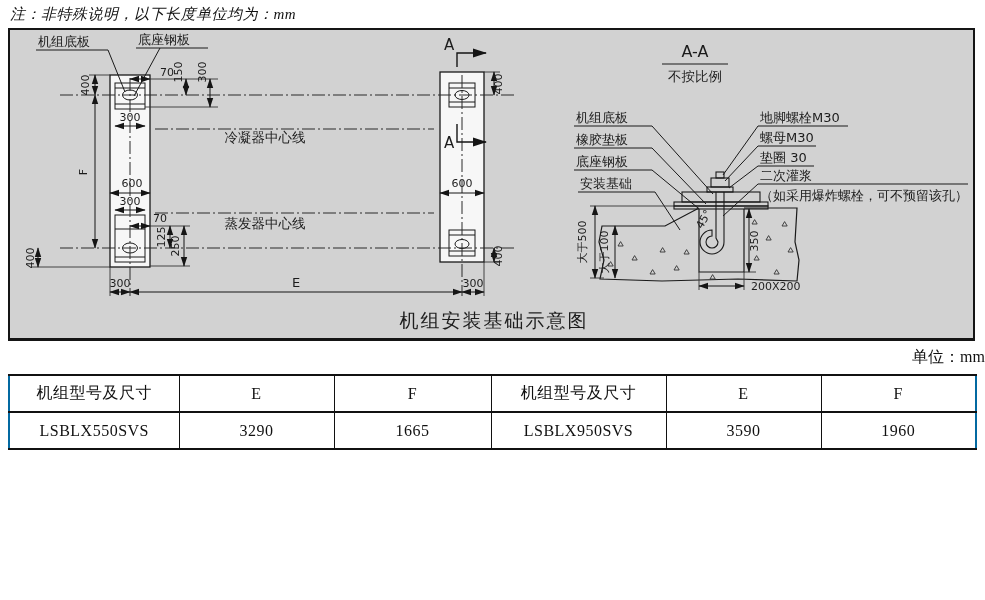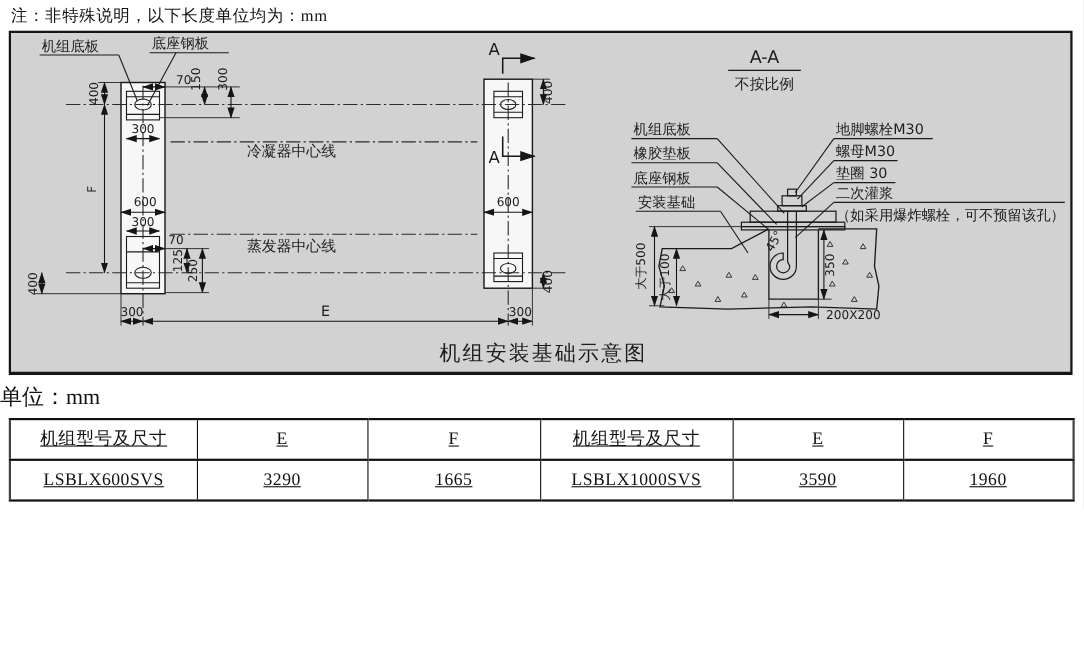--- a/index.html
+++ b/index.html
@@ -1,30 +1,30 @@
 <!DOCTYPE html>
 <html><head>
 <meta charset="utf-8">
 <style>
   html,body{margin:0;padding:0;background:#fff;}
   body{width:985px;height:600px;font-family:"Liberation Serif","DejaVu Sans",serif;color:#111;overflow:hidden;}
-  .note{padding:5px 0 4px 10px;font-size:15px;letter-spacing:.5px;}
+  .note{padding:5px 0 4px 10px;font-size:15px;letter-spacing:.5px;font-style:italic;}
   .diagram-box{position:relative;margin-left:8px;width:963px;height:308px;background:#d2d2d2;border:2px solid #151515;border-bottom-width:3px;}
   .diagram-box svg{display:block;}
   svg text{font-family:"DejaVu Sans","Liberation Sans",sans-serif;fill:#1c1c1c;}
   .t13{font-size:13px;}
   .t14{font-size:13.5px;}
   .t15{font-size:15px;}
   .t16{font-size:16px;}
   .d{font-size:11px;}
   .cap{font-size:19px;letter-spacing:2px;}
-  .unit-line{padding:6px 16px 4px 0;font-size:20px;}
+  .unit-line{text-align:right;padding:6px 0 4px 0;font-size:16px;}
   table.spec{border-collapse:collapse;margin:2px 0 0 8px;width:969px;table-layout:fixed;}
   table.spec th,table.spec td{border-left:1px solid #111;border-right:1px solid #111;border-top:2px solid #111;border-bottom:2px solid #111;height:35px;text-align:center;vertical-align:middle;font-size:16px;font-weight:normal;padding:0;letter-spacing:.5px;}
-  table.spec{border:2px solid #404040;text-decoration:underline;}
+  table.spec{border:2px solid #0369a1;}
 </style>
 </head>
 <body>
 
 <div class="note">注：非特殊说明，以下长度单位均为：mm</div>
 
 <div class="diagram-box">
 <svg width="963" height="308" viewBox="0 0 963 308">
   <defs>
     <marker id="ar" viewBox="0 0 10 8" refX="9.3" refY="4" markerWidth="10" markerHeight="8" orient="auto-start-reverse">
@@ -243,21 +243,21 @@
   <tbody>
       <tr>
     <th>机组型号及尺寸</th>
     <th>E</th>
     <th>F</th>
     <th>机组型号及尺寸</th>
     <th>E</th>
     <th>F</th>
   </tr>
   <tr>
-    <td>LSBLX600SVS</td>
+    <td>LSBLX550SVS</td>
     <td>3290</td>
     <td>1665</td>
-    <td>LSBLX1000SVS</td>
+    <td>LSBLX950SVS</td>
     <td>3590</td>
     <td>1960</td>
   </tr>
 </tbody>
   </table>
 
 </body></html>

